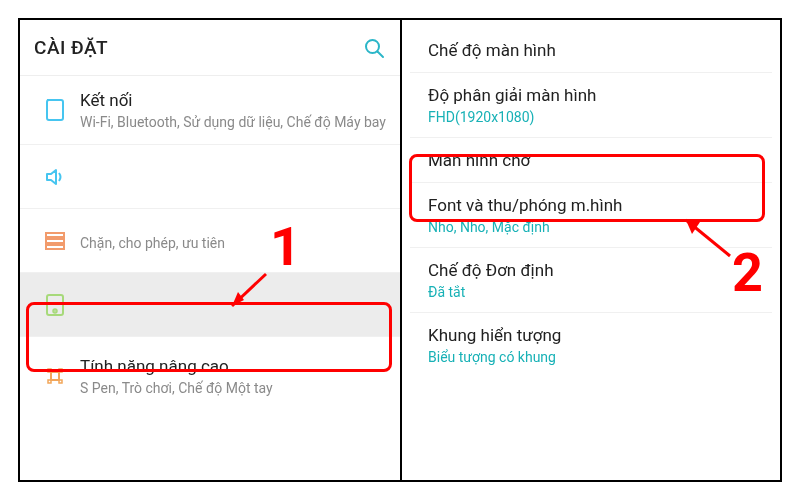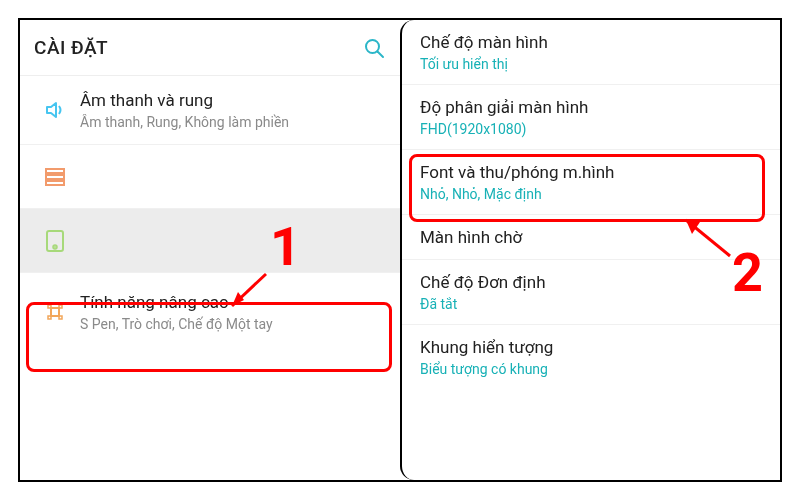--- a/index.html
+++ b/index.html
@@ -77,21 +77,21 @@
   }
   .sub {
     font-size: 14px;
     color: #8a8a8a;
     margin-top: 4px;
     white-space: nowrap;
     overflow: hidden;
     text-overflow: ellipsis;
   }
   
-  .right-col { padding: 0; border-radius: 14px; }
+  .right-col { padding: 8px; }
   .ritem {
     padding: 12px 18px 12px 18px;
     border-bottom: 1px solid #f0f0f0;
   }
   .ritem.last-partial { border-bottom: none; }
   .rtitle {
     font-size: 17px;
     color: #212121;
   }
   .rsub {
@@ -130,43 +130,52 @@
       <span class="search-icon">
         <svg width="24" height="24" viewBox="0 0 24 24" fill="none">
           <circle cx="10.5" cy="10.5" r="6.5" stroke="#2bb6c8" stroke-width="2"></circle>
           <line x1="15.5" y1="15.5" x2="21" y2="21" stroke="#2bb6c8" stroke-width="2" stroke-linecap="round"></line>
         </svg>
       </span>
     </div>
 
     <div class="list">
 
+      <div class="item">
+        <div class="iconbox">
+          <svg width="28" height="28" viewBox="0 0 28 28" fill="none">
+            <rect x="6" y="4" width="16" height="20" rx="2" stroke="#46c5f0" stroke-width="2"></rect>
+            <path d="M6 4 L12 4" stroke="#46c5f0" stroke-width="2"></path>
+          </svg>
+        </div>
+        <div class="textbox">
+          <div class="title">Kết nối</div>
+          <div class="sub">Wi-Fi, Bluetooth, Sử dụng dữ liệu, Chế độ Máy bay</div>
+        </div>
+      </div>
 
       <div class="item">
         <div class="iconbox">
           <svg width="28" height="28" viewBox="0 0 28 28" fill="none">
             <path d="M6 11 L10 11 L15 7 L15 21 L10 17 L6 17 Z" stroke="#46c5f0" stroke-width="2" fill="none" stroke-linejoin="round"></path>
             <path d="M18 10 Q21 14 18 18" stroke="#46c5f0" stroke-width="2" fill="none"></path>
           </svg>
-        </div>
-        <div class="textbox">
-          <div class="title">Âm thanh và rung</div>
-          <div class="sub">Âm thanh, Rung, Không làm phiền</div>
         </div>
       </div>
 
       <div class="item">
         <div class="iconbox">
           <svg width="28" height="28" viewBox="0 0 28 28" fill="none">
             <rect x="5" y="6" width="18" height="4" stroke="#f29b6c" stroke-width="2"></rect>
             <rect x="5" y="12" width="18" height="4" stroke="#f29b6c" stroke-width="2"></rect>
             <rect x="5" y="18" width="18" height="4" stroke="#f29b6c" stroke-width="2"></rect>
           </svg>
         </div>
         <div class="textbox">
+          <div class="sub">Chặn, cho phép, ưu tiên</div>
         </div>
       </div>
 
       <div class="item selected">
         <div class="iconbox">
           <svg width="28" height="28" viewBox="0 0 28 28" fill="none">
             <rect x="6" y="4" width="16" height="20" rx="2" stroke="#a7d97a" stroke-width="2"></rect>
             <circle cx="14" cy="20" r="2" stroke="#a7d97a" stroke-width="1.5"></circle>
             <path d="M14 18 L14 22 M12 20 L16 20" stroke="#a7d97a" stroke-width="1"></path>
           </svg>
@@ -196,35 +205,34 @@
     <svg class="annot-arrow" style="left:202px; top:248px;" width="50" height="48" viewBox="0 0 50 48">
       <line x1="44" y1="6" x2="10" y2="38" stroke="#ff0000" stroke-width="3"></line>
       <polygon points="10,38 22,32 16,24" fill="#ff0000"></polygon>
     </svg>
   </div>
 
   <div class="col right-col">
 
     <div class="ritem">
       <div class="rtitle">Chế độ màn hình</div>
-      <div class="rsub">Tối ưu hiển thị</div>
     </div>
 
     <div class="ritem">
       <div class="rtitle">Độ phân giải màn hình</div>
       <div class="rsub">FHD(1920x1080)</div>
     </div>
 
     <div class="ritem">
+      <div class="rtitle">Màn hình chờ</div>
+    </div>
+
+    <div class="ritem">
       <div class="rtitle">Font và thu/phóng m.hình</div>
       <div class="rsub">Nhỏ, Nhỏ, Mặc định</div>
-    </div>
-
-    <div class="ritem">
-      <div class="rtitle">Màn hình chờ</div>
     </div>
 
     <div class="ritem">
       <div class="rtitle">Chế độ Đơn định</div>
       <div class="rsub">Đã tắt</div>
     </div>
 
     <div class="ritem last-partial">
       <div class="rtitle">Khung hiển tượng</div>
       <div class="rsub">Biểu tượng có khung</div>

